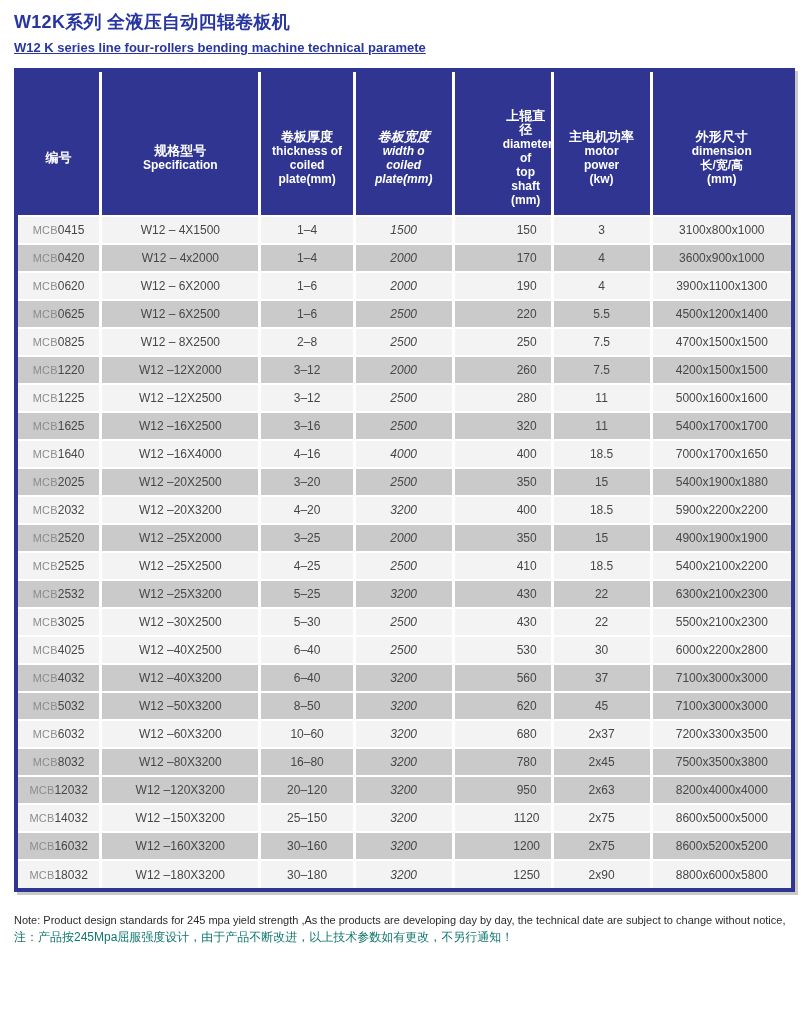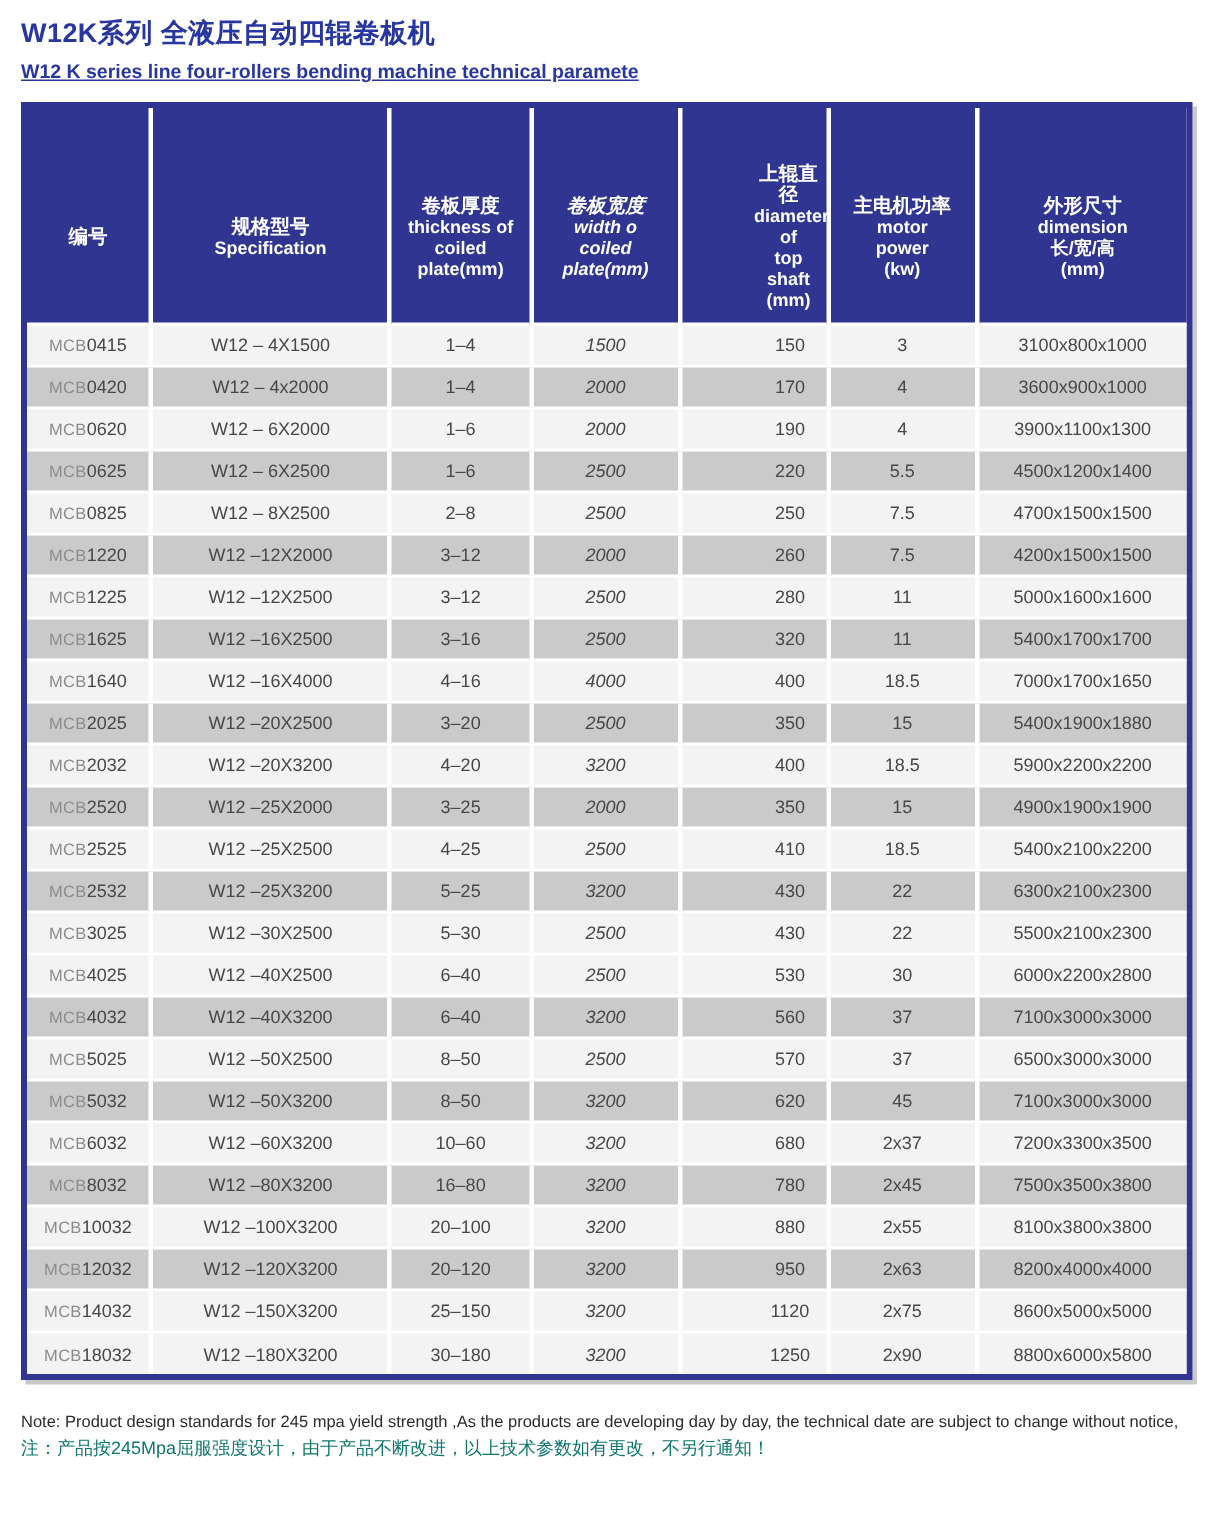--- a/index.html
+++ b/index.html
@@ -281,29 +281,20 @@
           </tr>
           <tr class="dark">
             <td class="model"><span class="prefix">MCB</span><span class="num">4032</span></td>
             <td>W12 –40X3200</td>
             <td>6–40</td>
             <td>3200</td>
             <td>560</td>
             <td>37</td>
             <td>7100x3000x3000</td>
           </tr>
-          <tr class="light">
-            <td class="model"><span class="prefix">MCB</span><span class="num">5025</span></td>
-            <td>W12 –50X2500</td>
-            <td>8–50</td>
-            <td>2500</td>
-            <td>570</td>
-            <td>37</td>
-            <td>6500x3000x3000</td>
-          </tr>
           <tr class="dark">
             <td class="model"><span class="prefix">MCB</span><span class="num">5032</span></td>
             <td>W12 –50X3200</td>
             <td>8–50</td>
             <td>3200</td>
             <td>620</td>
             <td>45</td>
             <td>7100x3000x3000</td>
           </tr>
           <tr class="light">
@@ -317,46 +308,46 @@
           </tr>
           <tr class="dark">
             <td class="model"><span class="prefix">MCB</span><span class="num">8032</span></td>
             <td>W12 –80X3200</td>
             <td>16–80</td>
             <td>3200</td>
             <td>780</td>
             <td>2x45</td>
             <td>7500x3500x3800</td>
           </tr>
-          <tr class="light">
-            <td class="model"><span class="prefix">MCB</span><span class="num">10032</span></td>
-            <td>W12 –100X3200</td>
-            <td>20–100</td>
-            <td>3200</td>
-            <td>880</td>
-            <td>2x55</td>
-            <td>8100x3800x3800</td>
-          </tr>
           <tr class="dark">
             <td class="model"><span class="prefix">MCB</span><span class="num">12032</span></td>
             <td>W12 –120X3200</td>
             <td>20–120</td>
             <td>3200</td>
             <td>950</td>
             <td>2x63</td>
             <td>8200x4000x4000</td>
           </tr>
           <tr class="light">
             <td class="model"><span class="prefix">MCB</span><span class="num">14032</span></td>
             <td>W12 –150X3200</td>
             <td>25–150</td>
             <td>3200</td>
             <td>1120</td>
             <td>2x75</td>
             <td>8600x5000x5000</td>
+          </tr>
+          <tr class="dark">
+            <td class="model"><span class="prefix">MCB</span><span class="num">16032</span></td>
+            <td>W12 –160X3200</td>
+            <td>30–160</td>
+            <td>3200</td>
+            <td>1200</td>
+            <td>2x75</td>
+            <td>8600x5200x5200</td>
           </tr>
           <tr class="light">
             <td class="model"><span class="prefix">MCB</span><span class="num">18032</span></td>
             <td>W12 –180X3200</td>
             <td>30–180</td>
             <td>3200</td>
             <td>1250</td>
             <td>2x90</td>
             <td>8800x6000x5800</td>
           </tr>

